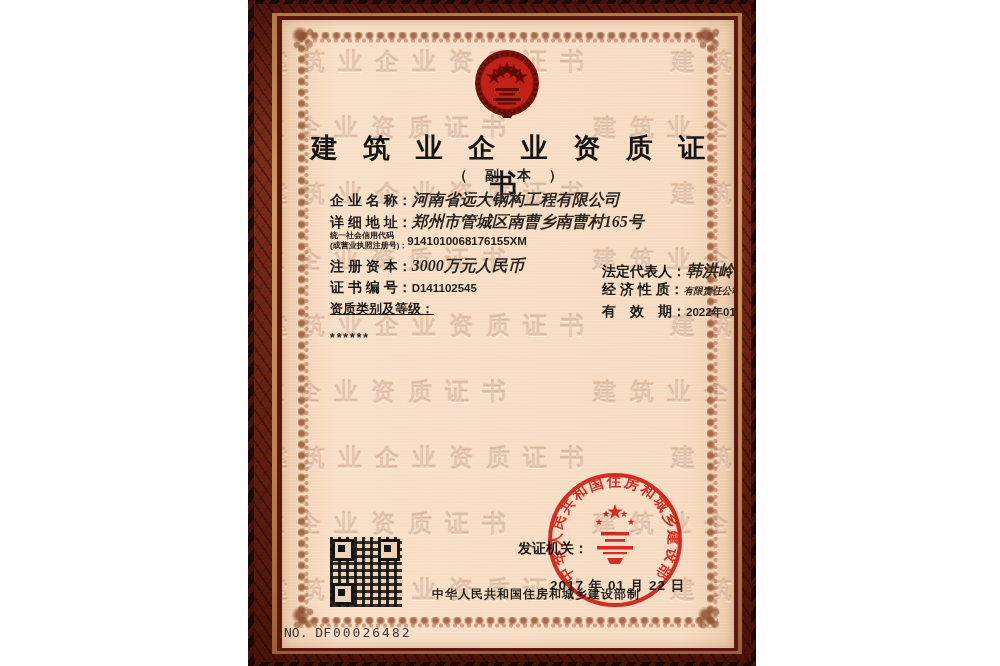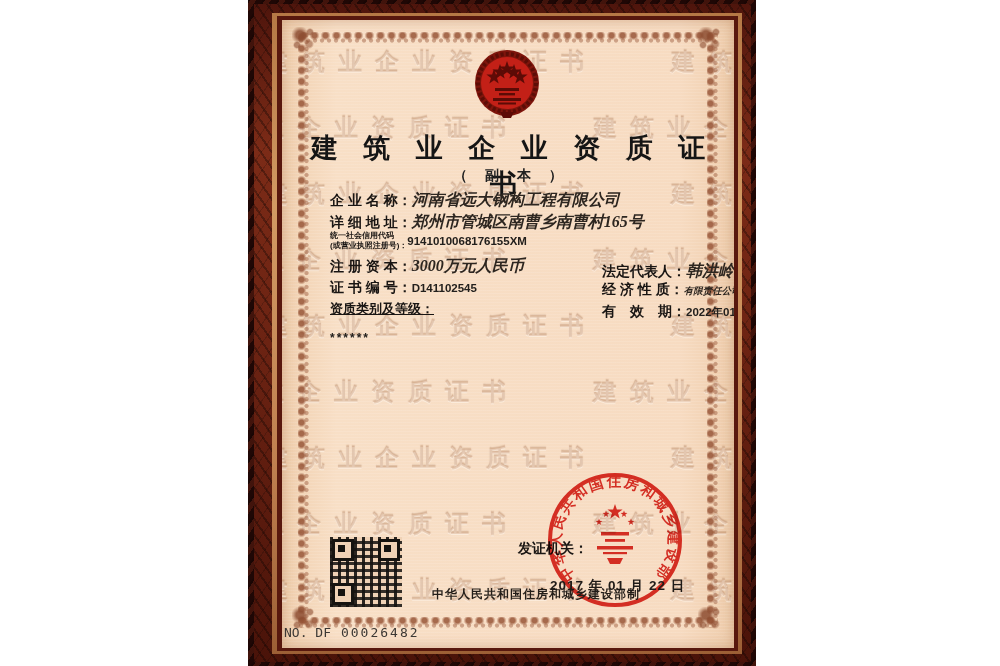--- a/index.html
+++ b/index.html
@@ -84,21 +84,21 @@
   .issue-date{position:absolute;left:268px;top:557px;font-size:13.5px;font-weight:bold;color:#1f1b18;
     letter-spacing:1px;z-index:1;}
   .made-by{position:absolute;left:150px;width:340px;top:566px;text-align:left;
     font-size:12px;font-weight:bold;color:#241e19;letter-spacing:1px;}
 
   
   .footer{position:absolute;left:2px;right:40px;top:605px;display:flex;
     justify-content:space-between;align-items:center;}
   .query{font-size:10.5px;font-weight:bold;color:#2c2622;}
   .serial{font-family:"DejaVu Sans Mono",monospace;font-size:13px;color:#3c3834;white-space:nowrap;}
-  .serial .num{letter-spacing:2px;margin-left:10px;}
+  .serial .num{letter-spacing:2px;margin-left:2px;}
 </style>
 </head>
 <body>
 
 <div class="stage">
   <div class="cert">
     <div class="f1"></div>
     <div class="f2"></div>
     <div class="f3"></div>
     <div class="f4"></div>

